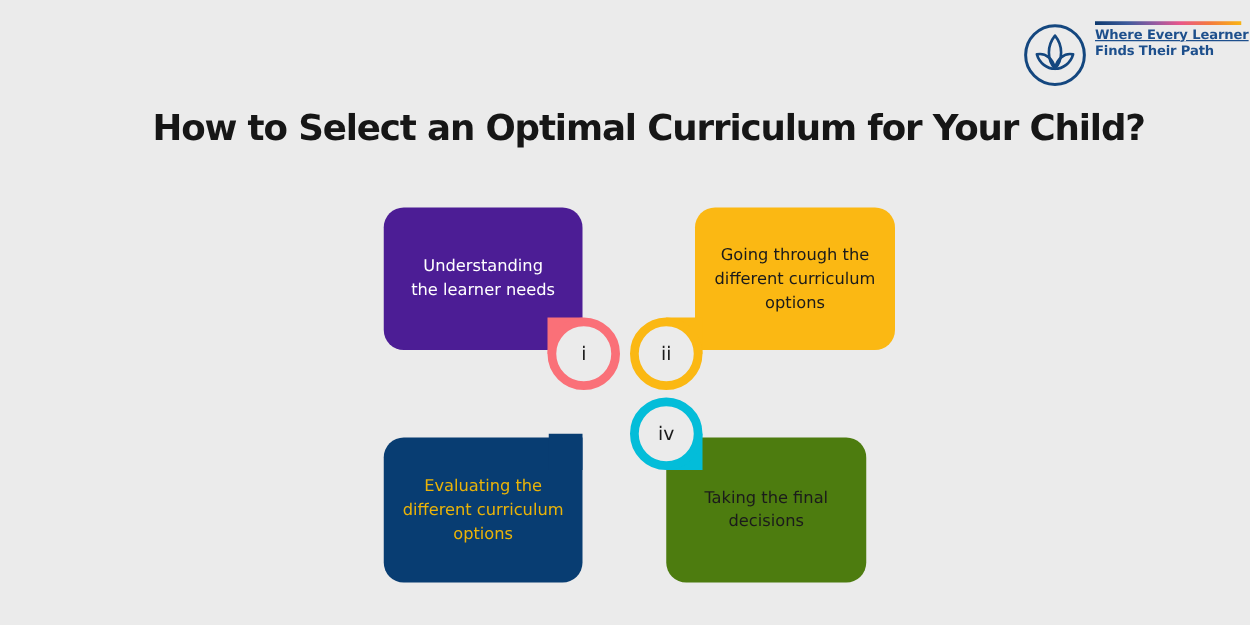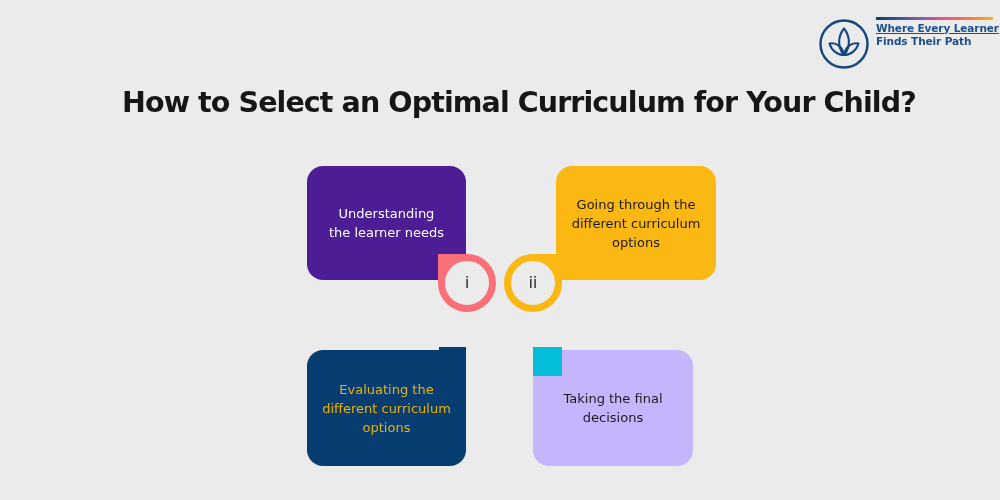--- a/index.html
+++ b/index.html
@@ -120,21 +120,21 @@
     left: 307px; top: 350px;
     width: 159px; height: 116px;
     background: #083d72;
     border-radius: 16px 0 16px 16px;
   }
   #card-3 .card-text { color: #eab308; }
 
   #card-4 {
     left: 533px; top: 350px;
     width: 160px; height: 116px;
-    background: #c4b5fd;
+    background: #4d7c0f;
     border-radius: 0 16px 16px 16px;
   }
   #card-4 .card-text { color: #1b1b1b; }
 
   
   .notch {
     position: absolute;
   }
 
   
@@ -206,14 +206,17 @@
     <div class="card-text">Taking the final<br>decisions</div>
   </div>
   <div class="notch" style="left:533px; top:347px; width:29px; height:29px; background:#03bdd9; z-index:2;"></div>
 
   <div id="circle-1" class="num-circle">
     <span class="num-label">i</span>
   </div>
   <div id="circle-2" class="num-circle">
     <span class="num-label">ii</span>
   </div>
+  <div id="circle-4" class="num-circle">
+    <span class="num-label">iv</span>
+  </div>
 
 </div>
 
 </body></html>

